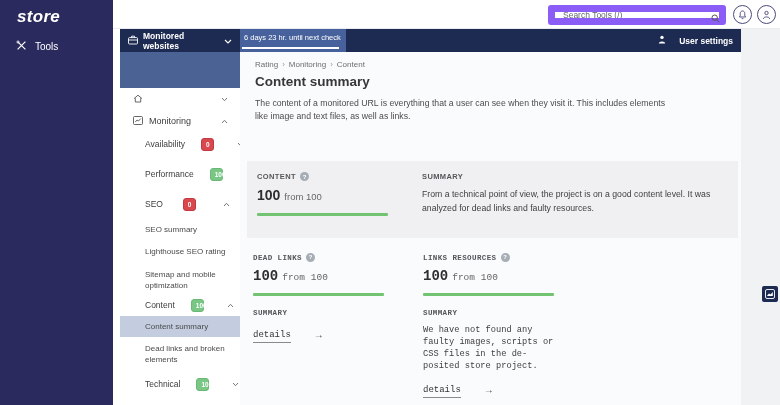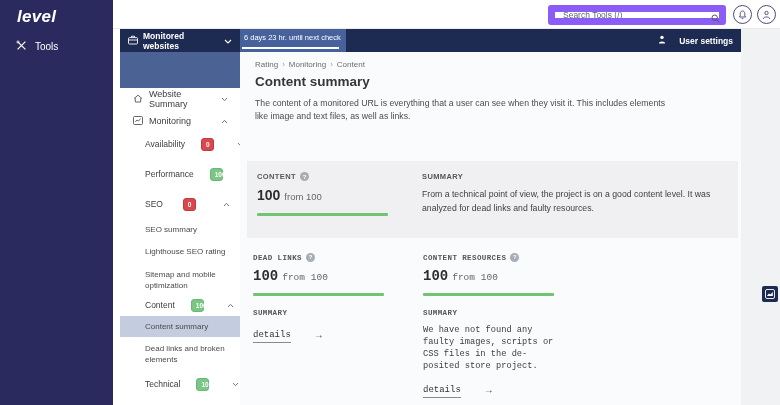--- a/index.html
+++ b/index.html
@@ -101,21 +101,21 @@
   #col-broken { left:183px; }
   .details { display:flex; align-items:flex-start; gap:25px; margin-top:13px; font-size:9px;
              color:#333; cursor:pointer; width:max-content; }
   .details .d-txt { border-bottom:1px solid #8a8a8a; padding-bottom:2px; }
   .details .d-arrow { font-size:10px; color:#444; }
 </style>
 </head>
 <body>
 
 <div id="rail">
-  <div class="logo">level</div>
+  <div class="logo">store</div>
   <div class="tools-item">
     <span>
       <svg width="11" height="11" viewBox="0 0 11 11">
           <path d="M1.8 1.8 L9.4 9.4 M9.4 1.6 L1.6 9.4" stroke="#fff" stroke-width="1.2" fill="none"></path>
           <circle cx="2" cy="2" r="1.1" fill="none" stroke="#fff" stroke-width="0.8"></circle>
         </svg>
     </span>
     <span>Tools</span>
   </div>
 </div>
@@ -191,21 +191,20 @@
 
 <div id="side-block"></div>
 <div id="sidebar">
 
   <div class="s-item lvl0 r1">
     <span>
       <svg width="10" height="9" viewBox="0 0 10 9">
           <path d="M1 4.6 L5 1.2 L9 4.6 M2.3 4.2 V8 H7.7 V4.2" fill="none" stroke="#555" stroke-width="0.9"></path>
         </svg>
     </span>
-    <span>Website Summary</span>
     <span class="chev">
       <svg width="7" height="5" viewBox="0 0 7 5">
           <polyline points="1,1 3.5,3.7 6,1" fill="none" stroke="#777" stroke-width="1"></polyline>
         </svg></span>
   </div>
 
   <div class="s-item lvl0 r2">
     <span>
       <svg width="10" height="9" viewBox="0 0 10 9">
           <rect x="0.5" y="0.5" width="9" height="8" rx="1" fill="none" stroke="#555" stroke-width="0.9"></rect>
@@ -328,21 +327,21 @@
     <div class="gbar"></div>
     <div class="sum-label">SUMMARY</div>
     <div class="details">
       <span class="d-txt">details</span>
       <span class="d-arrow">→</span>
     </div>
   </div>
 
   <div class="score-col" id="col-broken">
     <div class="score-head">
-      <span class="score-label">CONTENT RESOURCES</span>
+      <span class="score-label">LINKS RESOURCES</span>
       <span class="help">?</span>
     </div>
     <div class="score-line">
       <span class="score-val">100</span>
       <span class="score-of">from 100</span>
     </div>
     <div class="gbar"></div>
     <div class="sum-label">SUMMARY</div>
     <div class="sum-text">We have not found any faulty im­ages, scripts or CSS files in the de­posited store project.</div>
     <div class="details">

